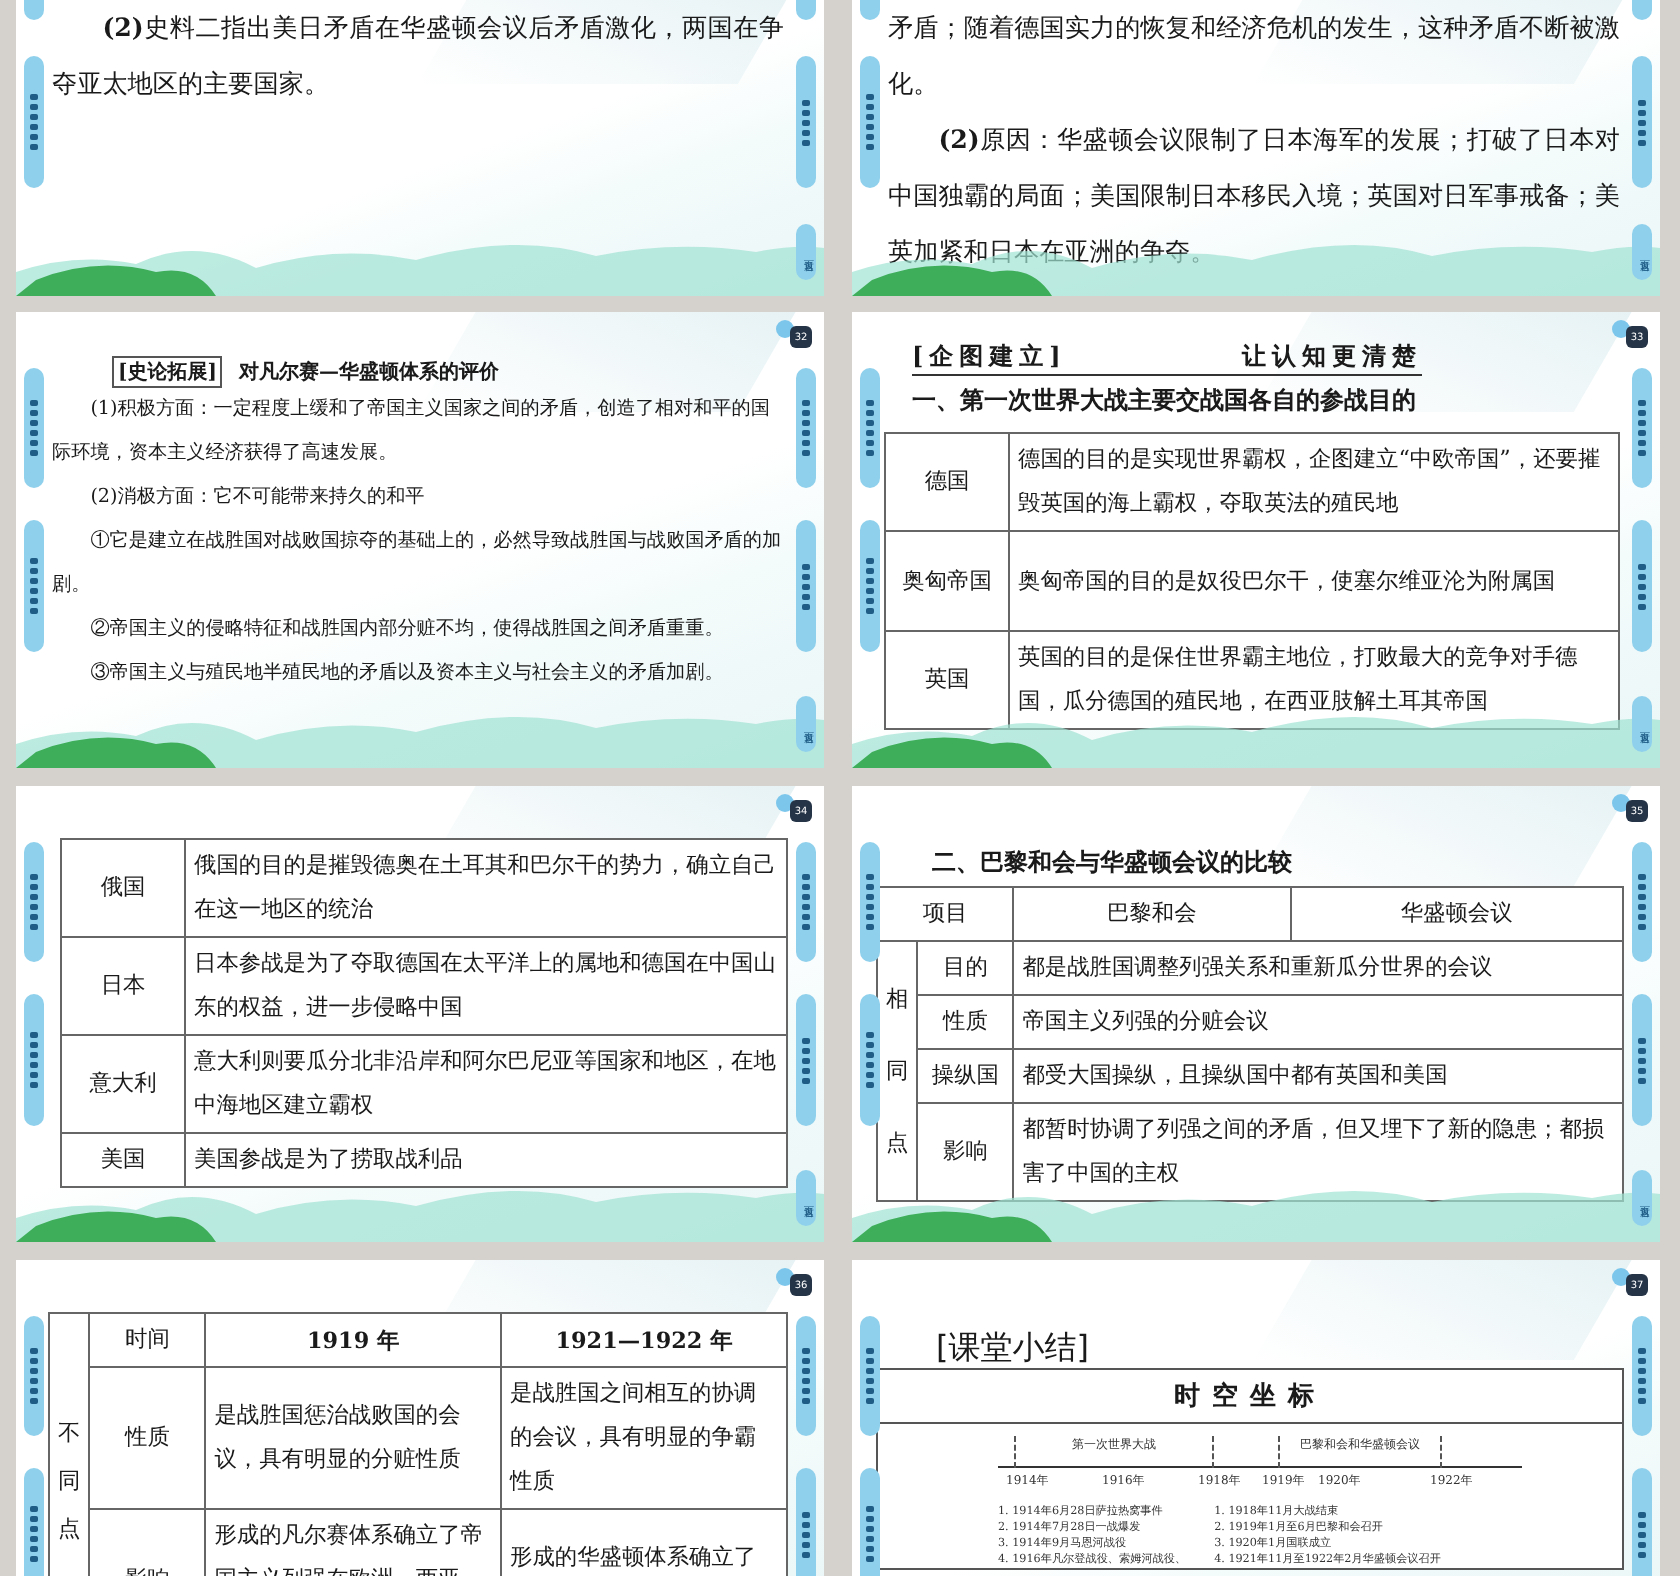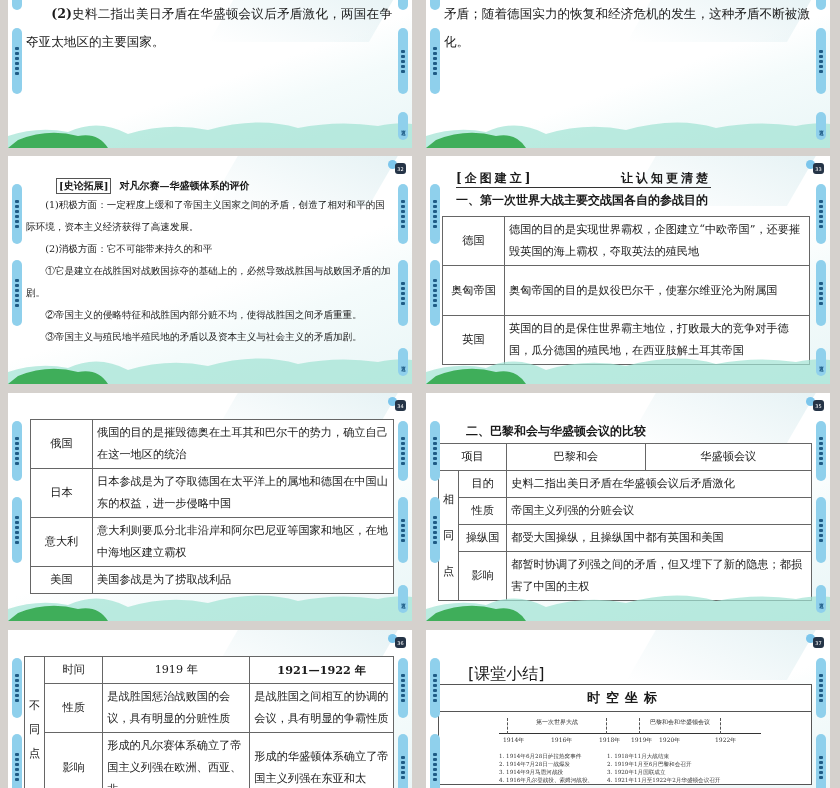--- a/index.html
+++ b/index.html
@@ -101,20 +101,21 @@
       <i></i>
     </div>
   <div class="side-tab tab-r3">
       <span class="home-label">返首页</span>
     </div>
 </div>
 
 <div class="slide col-r row0">
   <div class="content" style="top:8px;">
     <p class="par" style="text-indent:0"><span>矛盾；随着德国实力的恢复和经济危机的发生，这种矛盾不断被激化。</span></p>
+    <p class="par"><b>(2)</b><span>原因：华盛顿会议限制了日本海军的发展；打破了日本对中国独霸的局面；美国限制日本移民入境；英国对日军事戒备；美英加紧和日本在亚洲的争夺。</span></p>
   </div>
   <svg class="mountains" viewBox="0 0 404 34" preserveAspectRatio="none">
       <path d="M0 34 L0 22 Q30 12 60 18 Q90 4 120 20 Q160 8 200 16 Q250 2 290 14 Q330 6 370 12 Q390 8 404 10 L404 34Z" fill="#9fe3d3" opacity="0.7"></path>
       <path d="M0 34 L10 26 Q40 14 70 22 Q90 18 100 34Z" fill="#3fae5a"></path>
     </svg>
   <div class="side-tab tab-l1"></div>
   <div class="side-tab tab-l2">
       <i></i>
       <i></i>
       <i></i>
@@ -340,21 +341,21 @@
     <table class="grid">
       <tbody>
           <tr>
         <td class="c" colspan="2">项目</td>
         <td class="c">巴黎和会</td>
         <td class="c">华盛顿会议</td>
       </tr>
       <tr>
         <td class="c" rowspan="4" style="width:18px; line-height:36px;">相同点</td>
         <td class="c" style="width:48px">目的</td>
-        <td colspan="2">史料二指出美日矛盾在华盛顿会议后矛盾激化</td>
+        <td colspan="2">都是战胜国调整列强关系和重新瓜分世界的会议</td>
       </tr>
       <tr>
             <td class="c">性质</td>
             <td colspan="2">帝国主义列强的分赃会议</td>
           </tr>
       <tr>
             <td class="c">操纵国</td>
             <td colspan="2">都受大国操纵，且操纵国中都有英国和美国</td>
           </tr>
       <tr>
@@ -408,21 +409,21 @@
   <div class="page-badge">
       <span class="bubble"></span>
       <span class="hex">36</span>
     </div>
   <div class="content" style="top:26px; left:16px; right:18px;">
     <table class="grid">
       <tbody>
           <tr>
         <td class="c" rowspan="3" style="width:18px; line-height:24px;">不同点</td>
         <td class="c" style="width:58px">时间</td>
-        <td class="c" style="font-weight:normal;">1919 年</td>
+        <td class="c" style="font-weight:bold;">1919 年</td>
         <td class="c" style="font-weight:bold;margin-top:31px;">1921—1922 年</td>
       </tr>
       <tr>
         <td class="c">性质</td>
         <td>是战胜国惩治战败国的会议，具有明显的分赃性质</td>
         <td>是战胜国之间相互的协调的会议，具有明显的争霸性质</td>
       </tr>
       <tr>
         <td class="c">影响</td>
         <td>形成的凡尔赛体系确立了帝国主义列强在欧洲、西亚、非</td>

